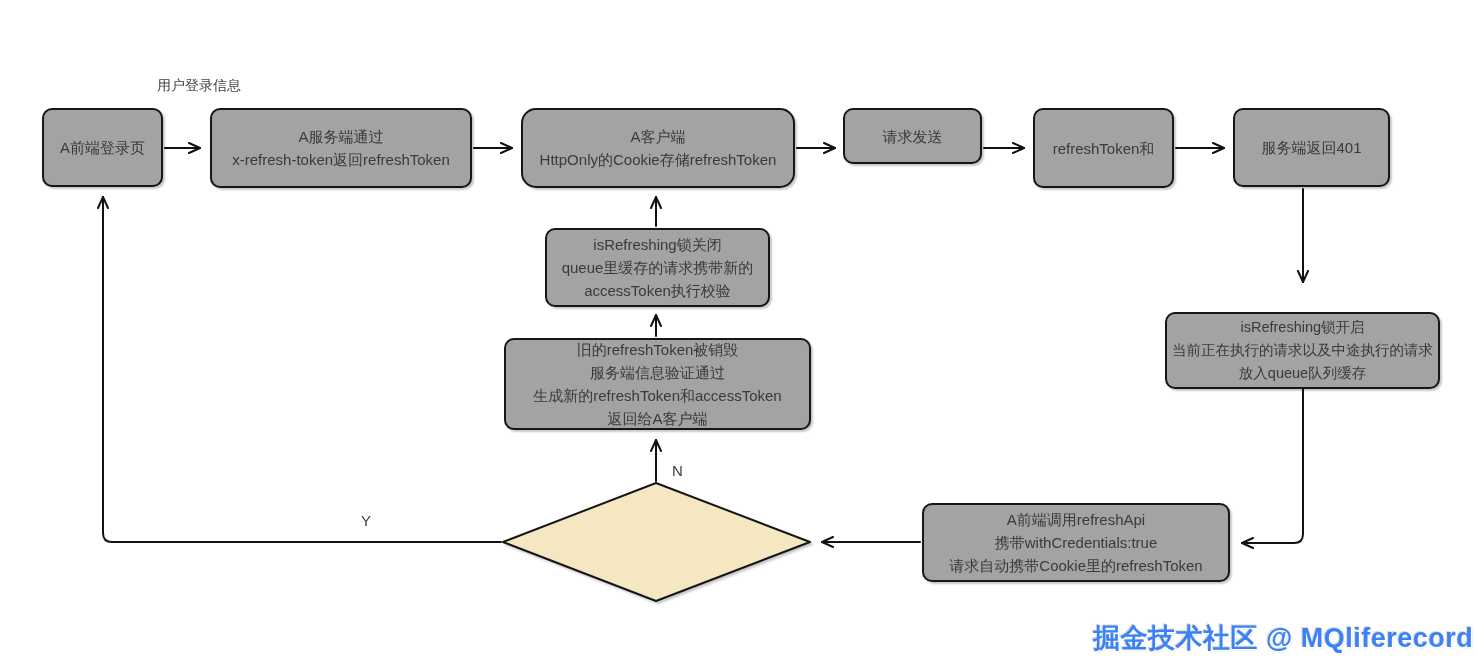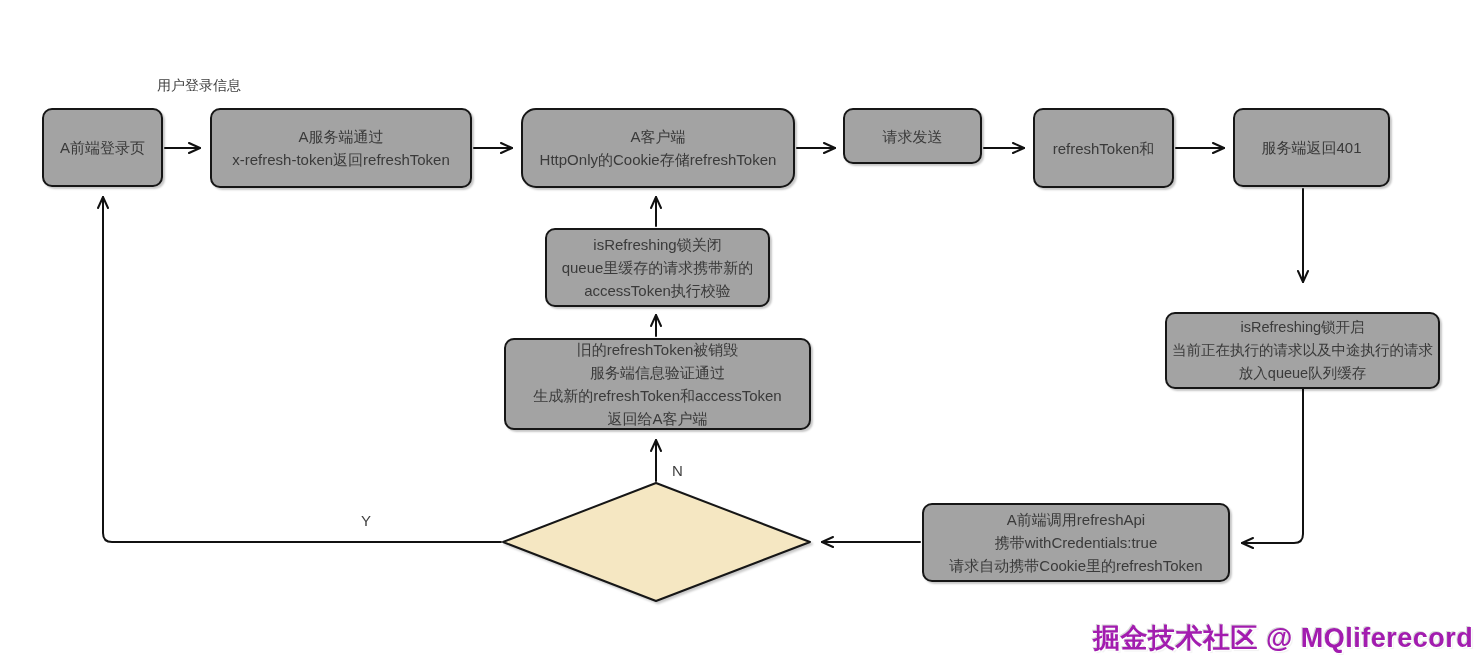--- a/index.html
+++ b/index.html
@@ -29,21 +29,21 @@
     box-sizing:border-box;
   }
   .edge-label{
     position:absolute;color:#404040;font-size:14px;white-space:nowrap;
   }
   .watermark{
     position:absolute;
     left:1093px;top:620px;width:376px;
     text-align:center;
     font-size:27px;font-weight:bold;letter-spacing:0.5px;
-    color:#a21caf;
+    color:#3b82f6;
     text-shadow:1px 1px 0 #ffffff, 2px 2px 1px #f2f2f2, -1px -1px 0 #d8d8d8;
     white-space:nowrap;
   }
 </style>
 </head>
 <body>
 
 <div class="canvas">
 
   <svg class="edges" width="1477" height="671" viewBox="0 0 1477 671">

